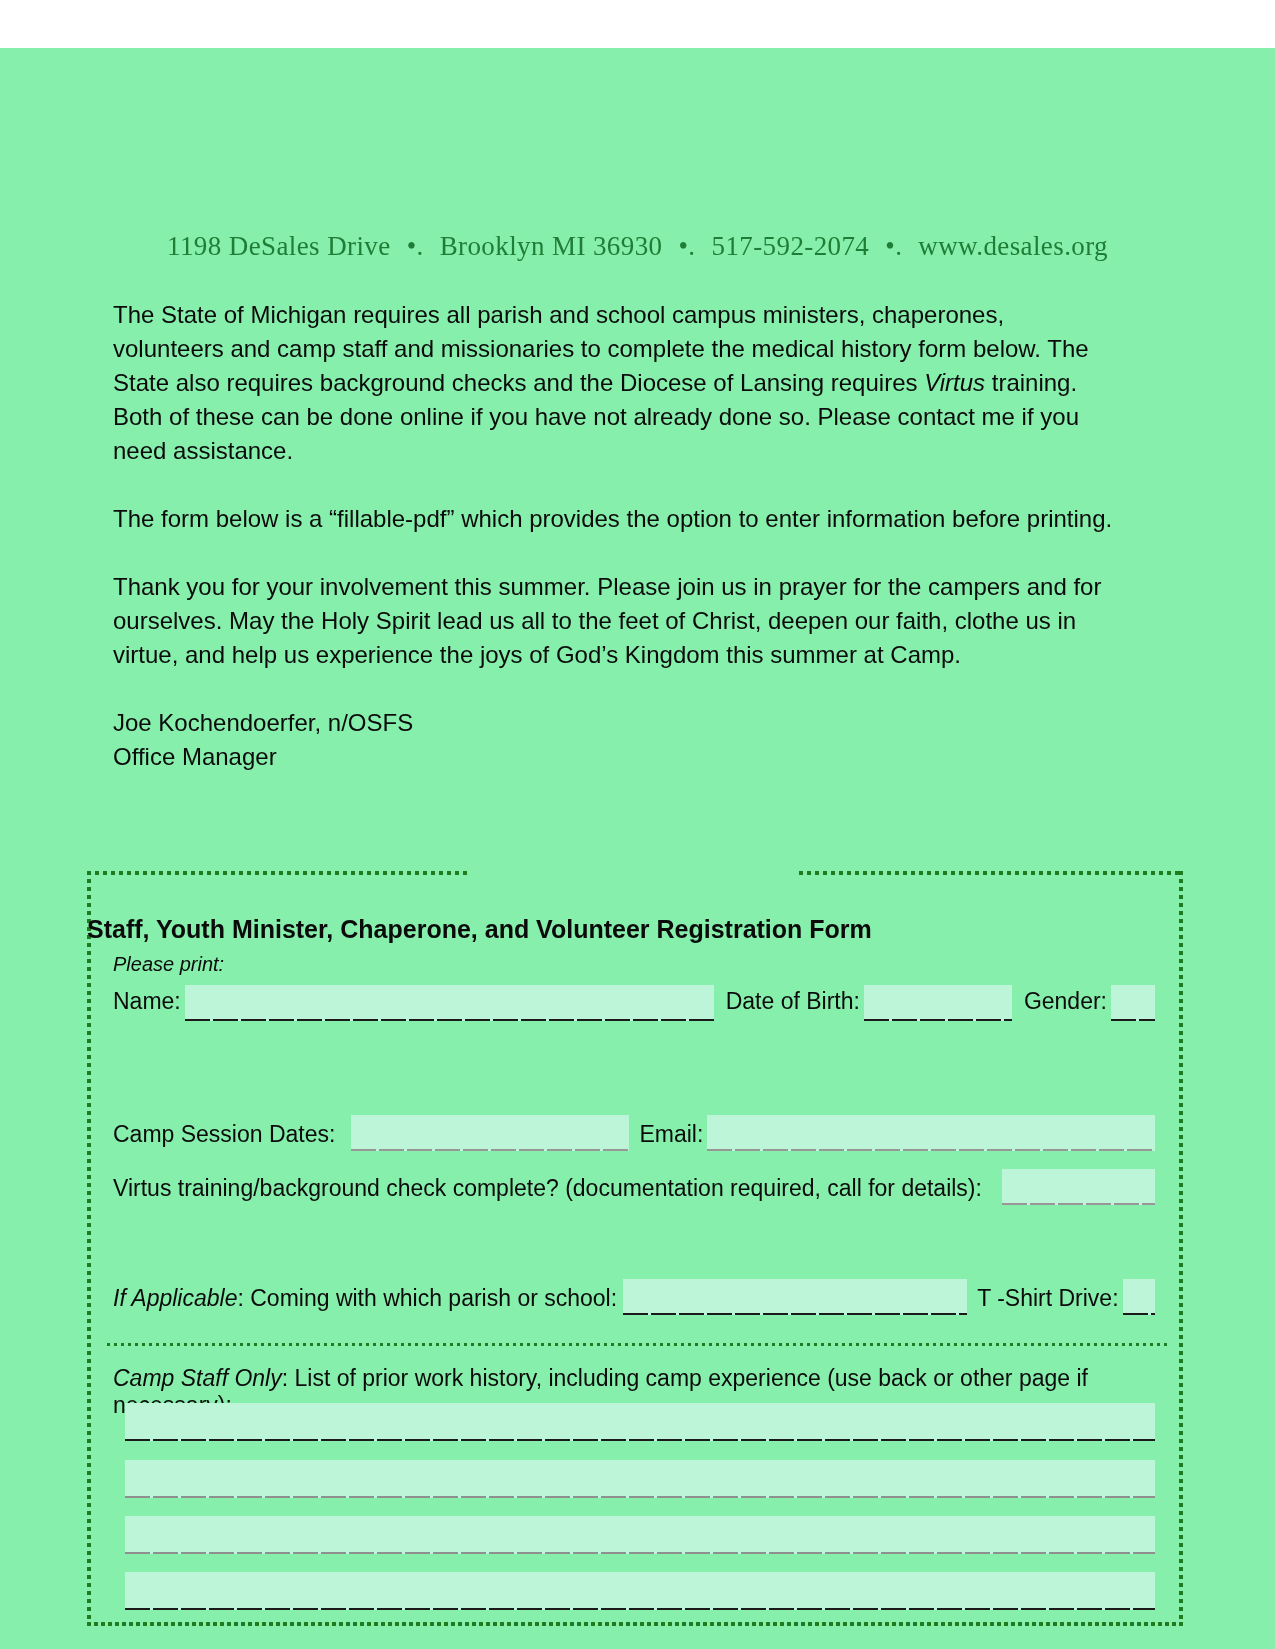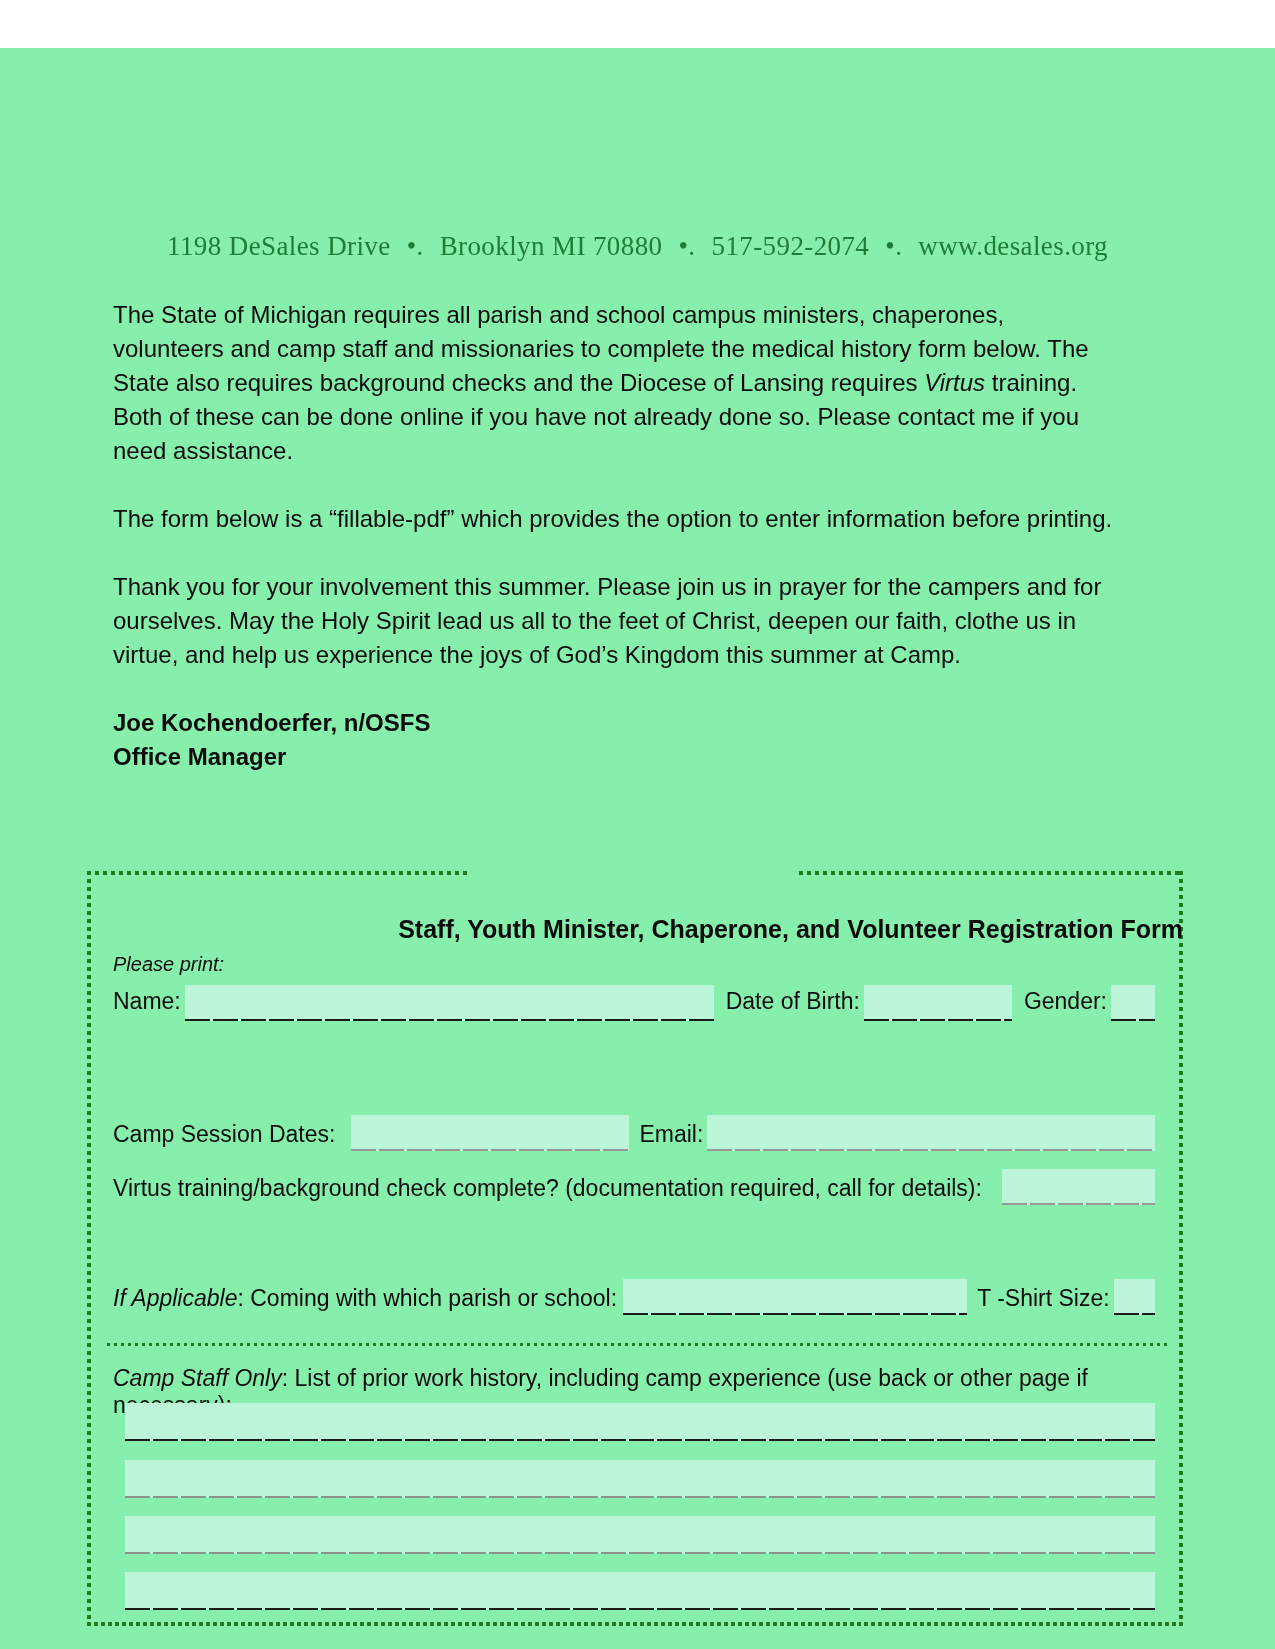--- a/index.html
+++ b/index.html
@@ -18,40 +18,40 @@
     display:flex;justify-content:center;align-items:baseline;gap:16px;
     font-family:"Liberation Serif",serif;
     font-size:27px;color:#1f7d36;letter-spacing:.4px;
   }
   
   .letter{
     position:absolute;top:250px;left:113px;width:1000px;
     font-size:24px;line-height:34px;
   }
   .letter p{margin:0 0 34px 0;}
-  .sig div{line-height:34px;font-weight:bold;}
+  .sig div{line-height:34px;}
   .it{font-style:italic;}
   
   .form-box{
     position:absolute;left:87px;top:823px;width:1096px;height:755px;
     box-sizing:border-box;
   }
   .dot-h{position:absolute;height:4px;background:repeating-linear-gradient(90deg,#1e7b1e 0 4px,transparent 4px 8px);}
   .dot-v{position:absolute;width:4px;background:repeating-linear-gradient(180deg,#1e7b1e 0 4px,transparent 4px 8px);}
   .b-top-left{top:0;left:0;width:35%;}
   .b-top-right{top:0;right:0;width:35%;}
   .b-bottom{bottom:0;left:0;right:0;background:repeating-linear-gradient(90deg,#1e7b1e 0 4px,transparent 4px 7px);}
   .b-left{top:0;bottom:0;left:0;}
   .b-right{top:0;bottom:0;right:0;}
   .divider{
     position:absolute;top:472px;left:20px;right:12px;height:3px;
     background:repeating-linear-gradient(90deg,#1e7b1e 0 3px,transparent 3px 7px);
   }
   .form-title{
-    position:absolute;top:44px;left:0;right:0;text-align:right;
+    position:absolute;top:44px;left:0;right:0;text-align:left;
     font-size:25px;font-weight:bold;
   }
   .please-print{
     position:absolute;top:82px;left:26px;
     font-size:20px;font-style:italic;
   }
   .frow{
     position:absolute;left:26px;right:28px;
     display:flex;align-items:flex-end;
     font-size:23px;
@@ -87,21 +87,21 @@
   .wh1{top:532px;} .wh2{top:589px;} .wh3{top:645px;} .wh4{top:701px;}
 </style>
 </head>
 <body>
 
 <div class="page">
 
   <div class="hdr">
     <span>1198 DeSales Drive</span>
     <span>•.</span>
-    <span>Brooklyn MI 70880</span>
+    <span>Brooklyn MI 36930</span>
     <span>•.</span>
     <span>517-592-2074</span>
     <span>•.</span>
     <span>www.desales.org</span>
   </div>
 
   <div class="letter">
     <p><span>The State of Michigan requires all parish and school campus ministers, chaperones, volunteers and camp staff and missionaries to complete the medical history form below. The State also requires background checks and the Diocese of Lansing requires </span><span class="it">Virtus</span><span> training. Both of these can be done online if you have not already done so. Please contact me if you need assistance.</span></p>
     <p>The form below is a “fillable-pdf” which provides the option to enter information before printing.</p>
     <p>Thank you for your involvement this summer. Please join us in prayer for the campers and for ourselves. May the Holy Spirit lead us all to the feet of Christ, deepen our faith, clothe us in virtue, and help us experience the joys of God’s Kingdom this summer at Camp.</p>
@@ -140,21 +140,21 @@
 
     <div class="frow row-virtus">
       <span class="lbl" style="padding-right:20px;">Virtus training/background check complete? (documentation required, call for details):</span>
       <div class="fld g grow"></div>
     </div>
 
 
     <div class="frow row-parish">
       <span class="lbl" style="padding-right:0;"><span class="it">If Applicable</span><span>: Coming with which parish or school:</span></span>
       <div class="fld" style="width:344px;margin-left:6px;"></div>
-      <span class="lbl" style="margin-left:10px;">T -Shirt Size:</span>
+      <span class="lbl" style="margin-left:10px;">T -Shirt Drive:</span>
       <div class="fld grow"></div>
     </div>
 
     <div class="divider"></div>
 
     <div class="camp-staff-lbl"><span class="it">Camp Staff Only</span><span>: List of prior work history, including camp experience (use back or other page if necessary):</span></div>
 
     <div class="wh wh1"></div>
     <div class="wh wh2 g"></div>
     <div class="wh wh3 g"></div>

